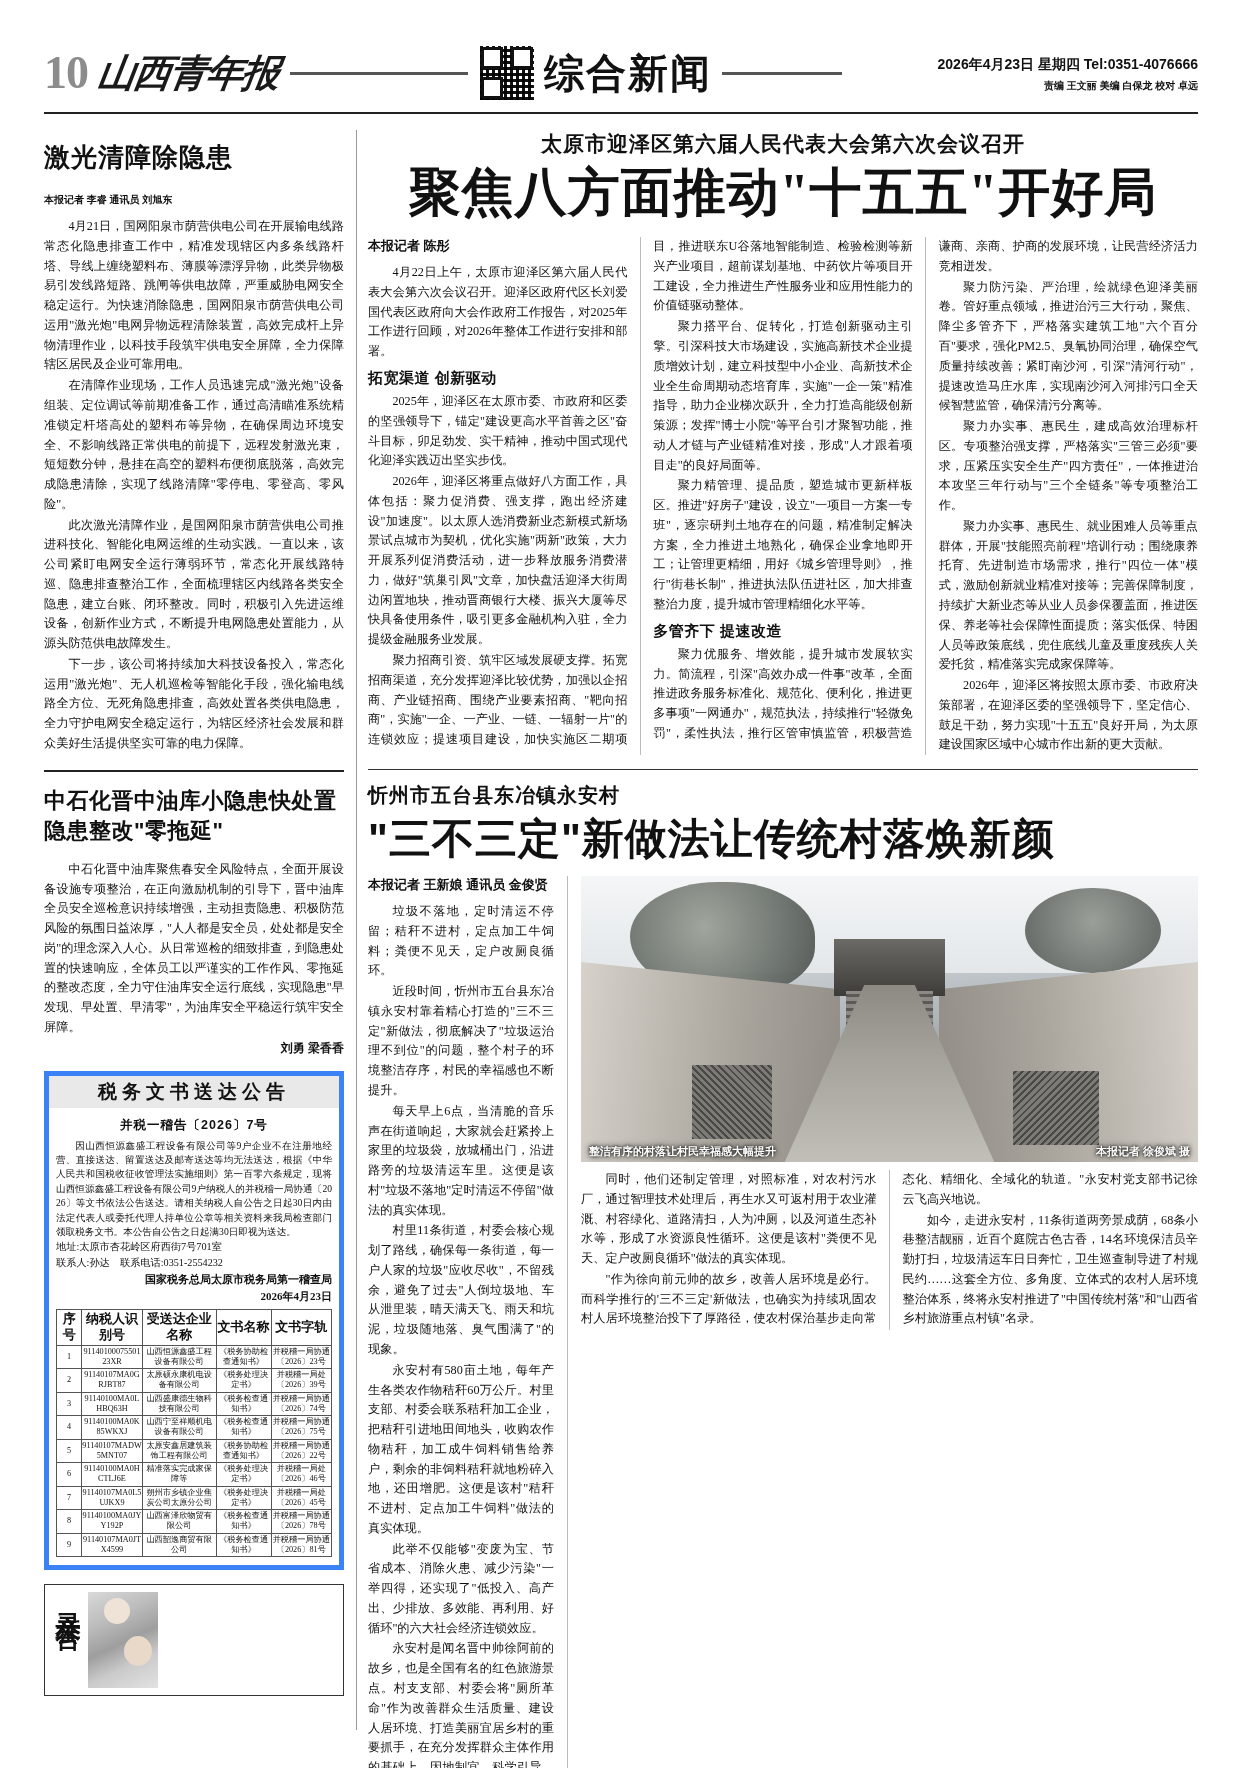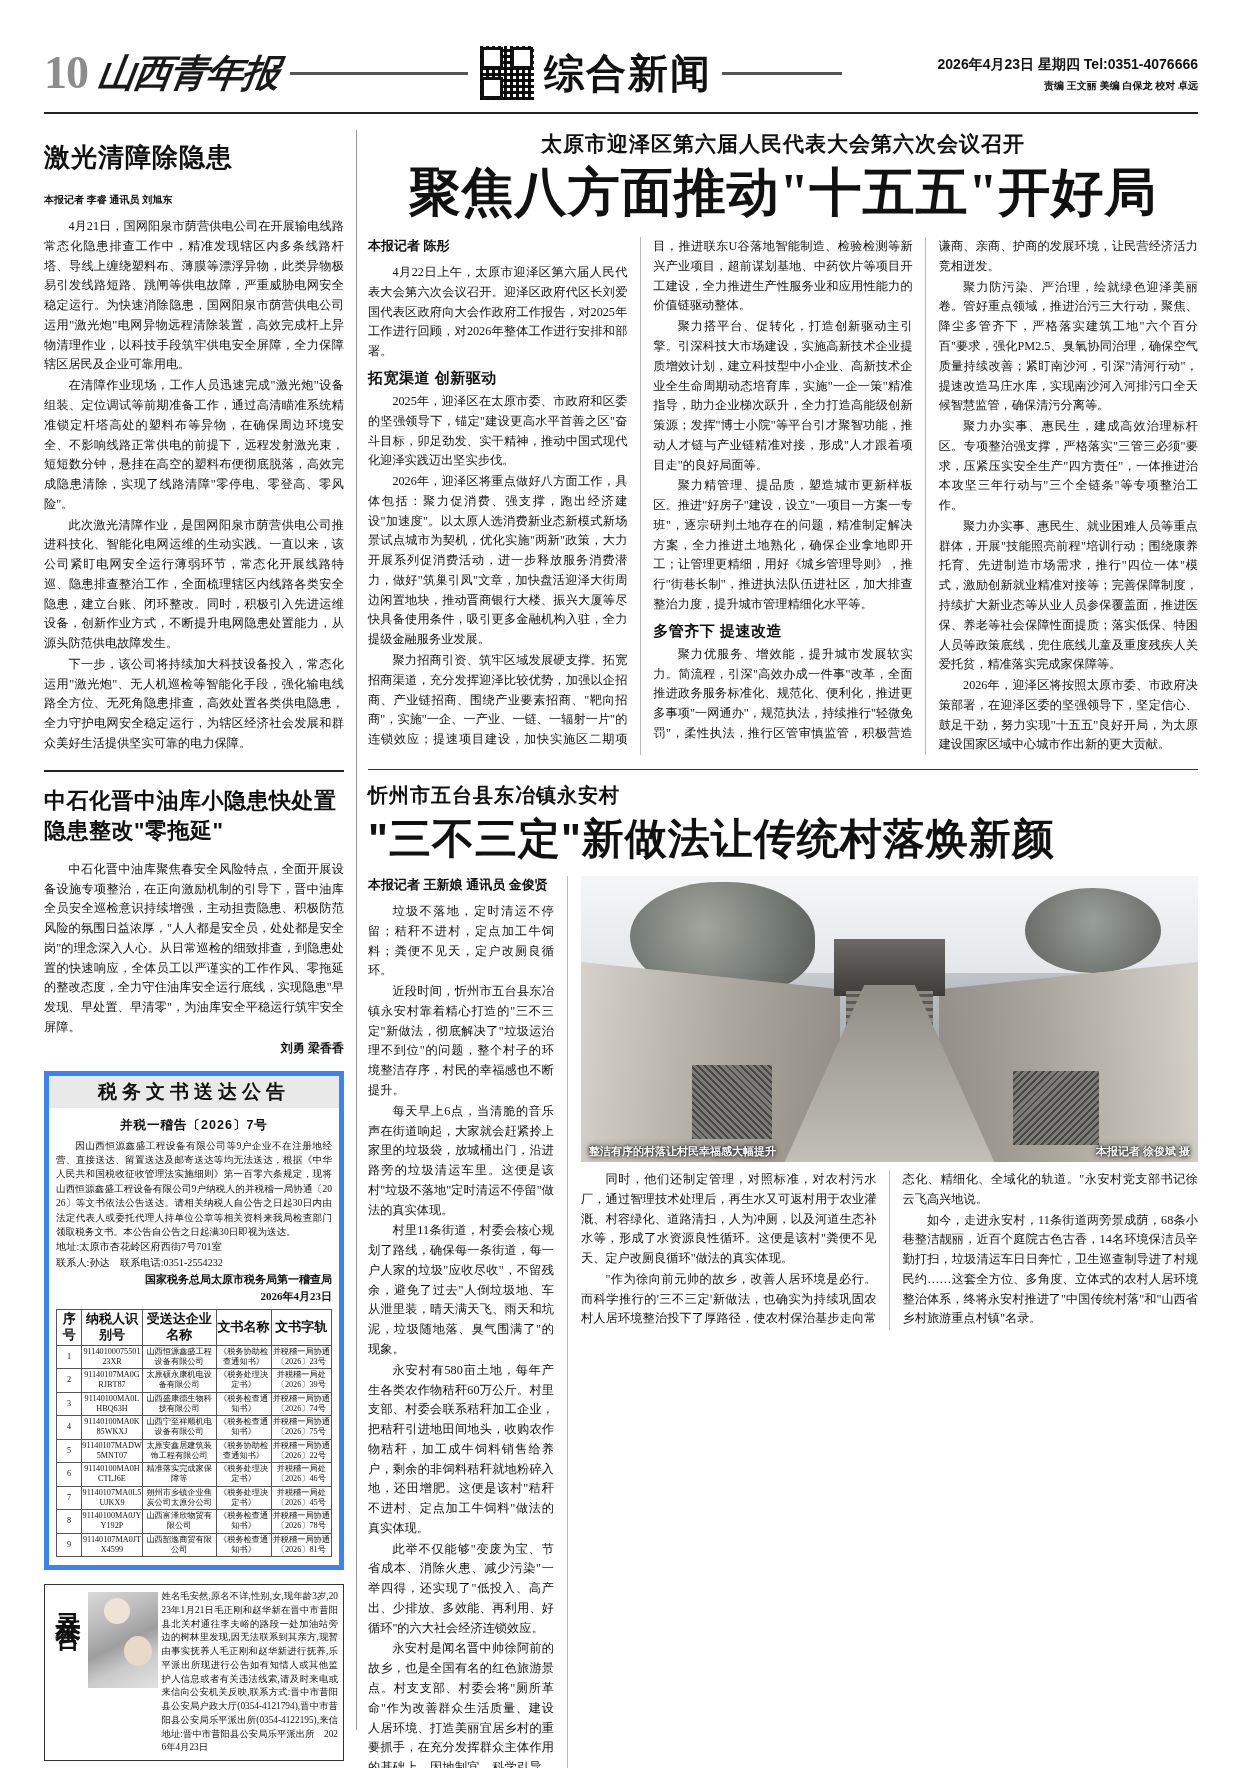--- a/index.html
+++ b/index.html
@@ -248,21 +248,20 @@
               <td>并税稽一局协通〔2026〕81号</td>
             </tr>
           </tbody>
         </table>
       </div>
     </div>
 
     <div class="xunqin">
       <div class="xq-label">寻亲公告</div>
       <div class="xq-photo"></div>
-      <div class="xq-text">姓名毛安然,原名不详,性别,女,现年龄3岁,2023年1月21日毛正刚和赵华新在晋中市昔阳县北关村通往李夫峪的路段一处加油站旁边的树林里发现,因无法联系到其亲方,现暂由事实抚养人毛正刚和赵华新进行抚养,乐平派出所现进行公告如有知情人或其他监护人信息或者有关违法线索,请及时来电或来信向公安机关反映,联系方式:晋中市昔阳县公安局户政大厅(0354-4121794),晋中市昔阳县公安局乐平派出所(0354-4122195),来信地址:晋中市昔阳县公安局乐平派出所　2026年4月23日</div>
     </div>
 
   </div>
 
   <div class="col-mid-wrap">
 
     <div>
       <div class="hl-lead">太原市迎泽区第六届人民代表大会第六次会议召开</div>
       <div class="hl-main">聚焦八方面推动"十五五"开好局</div>
 

